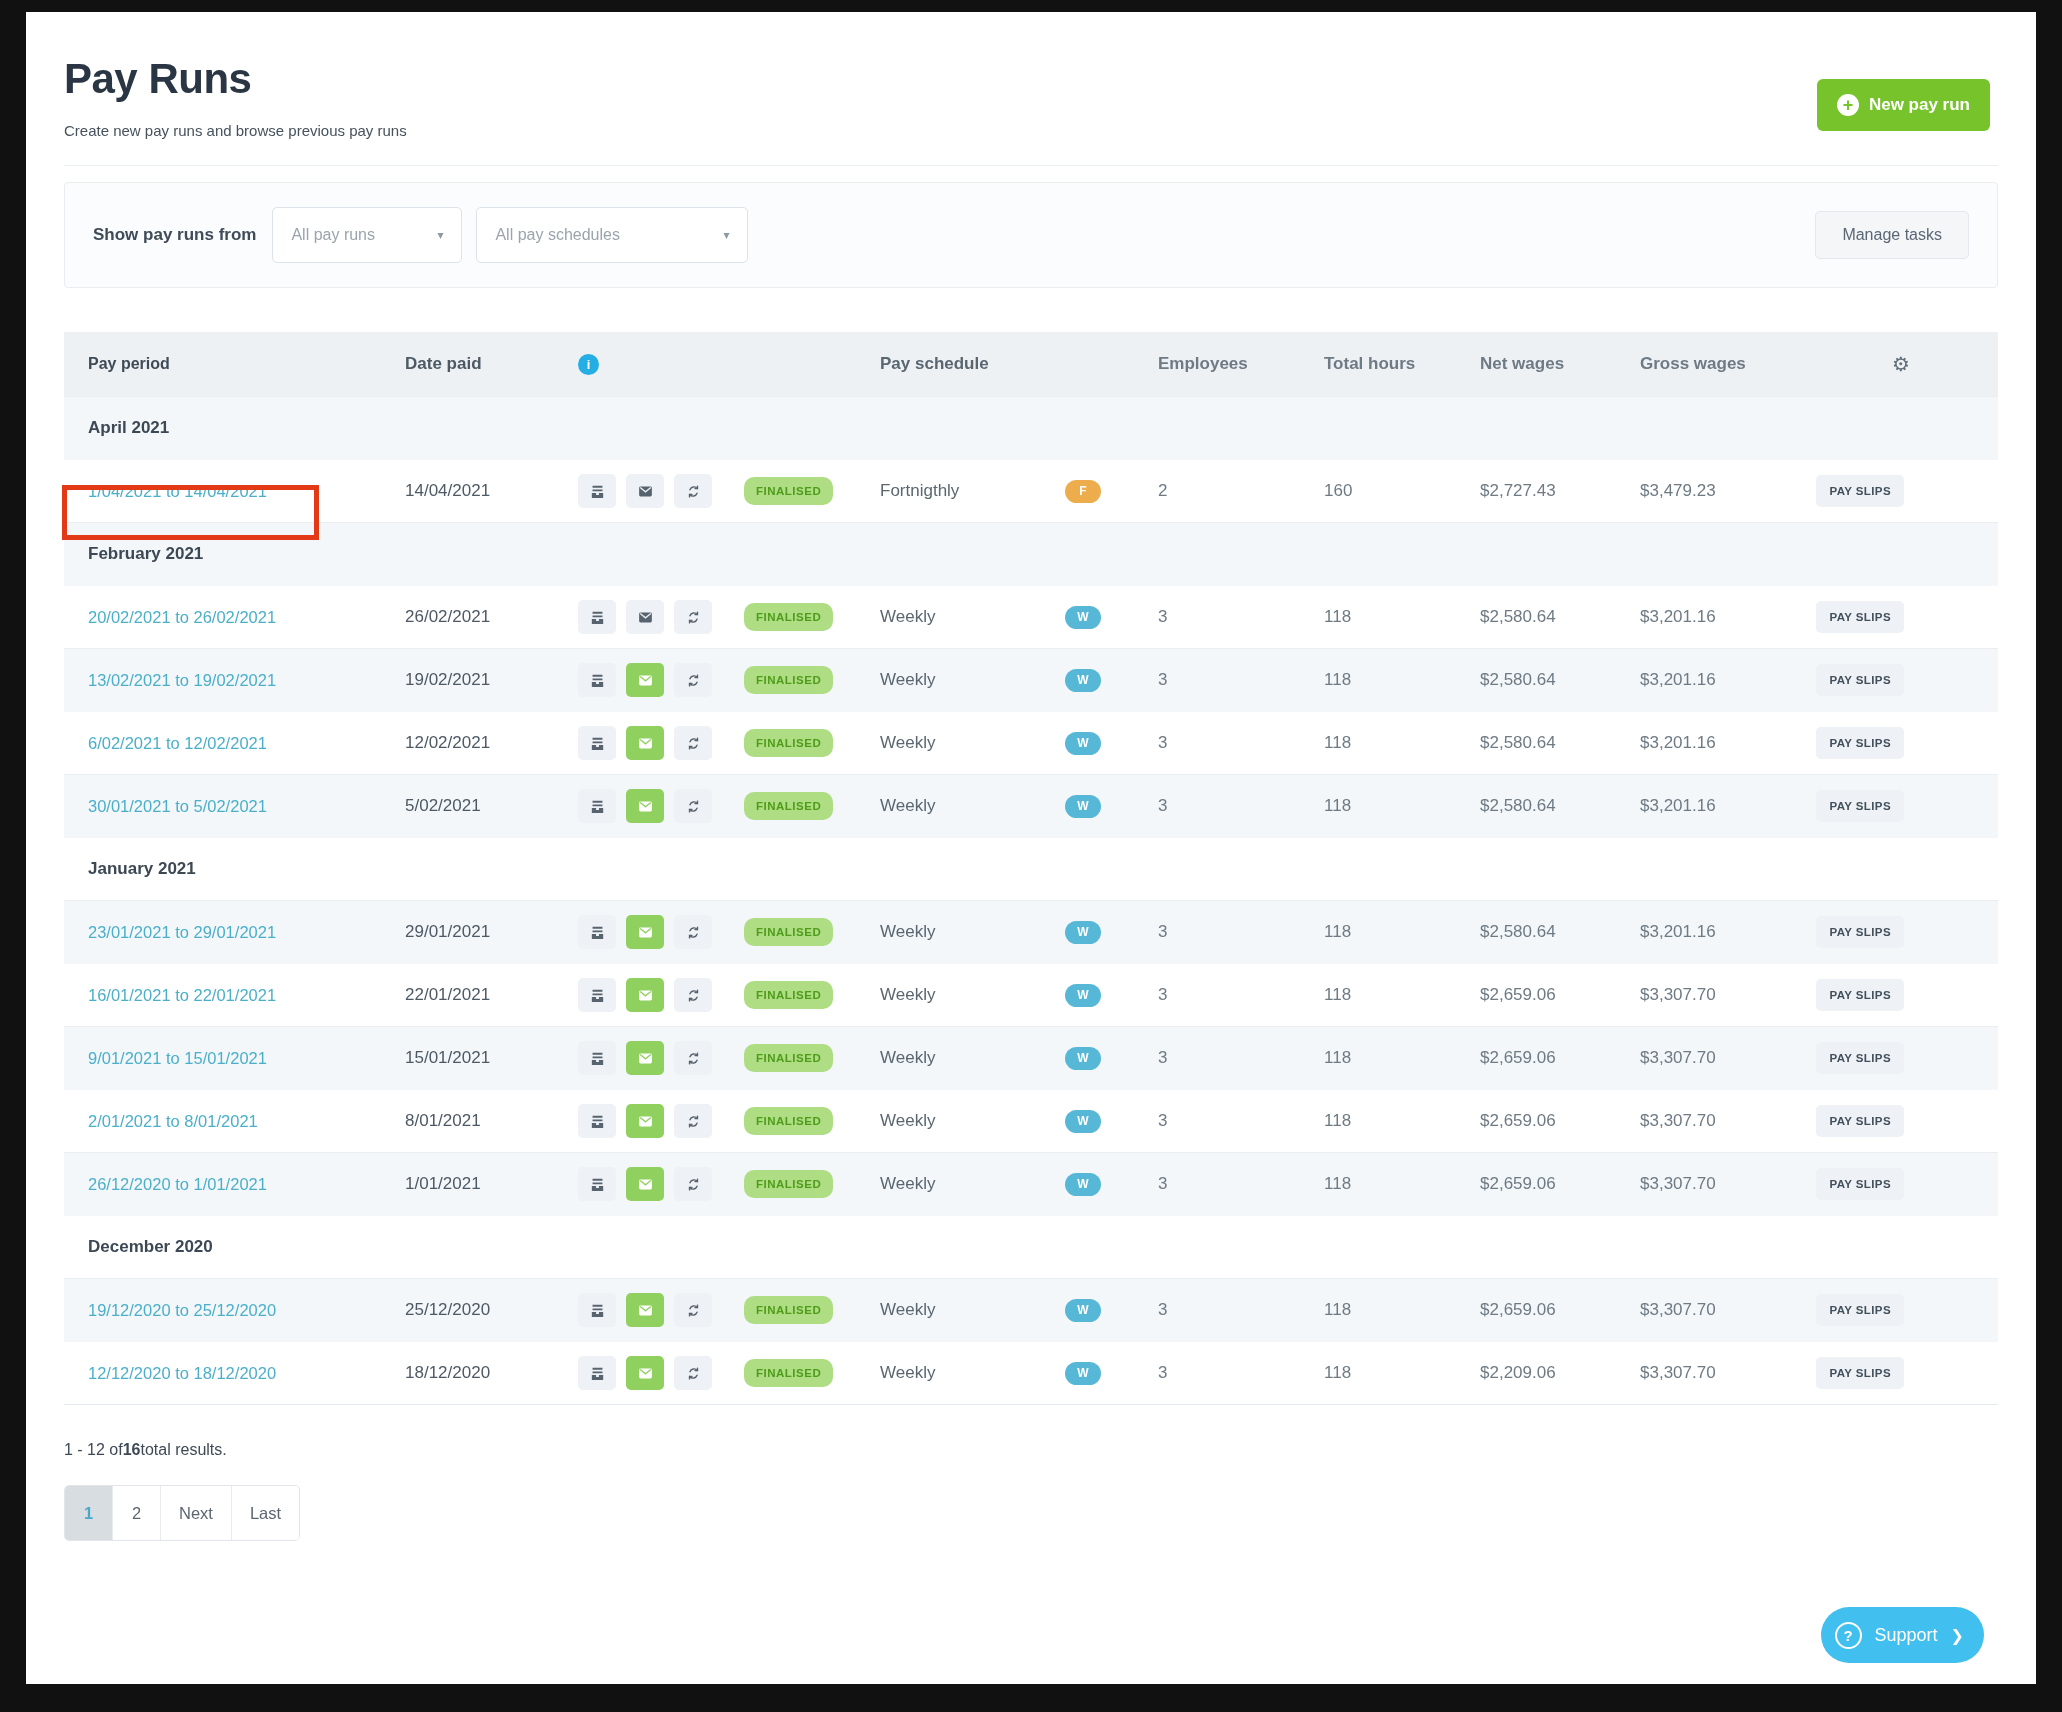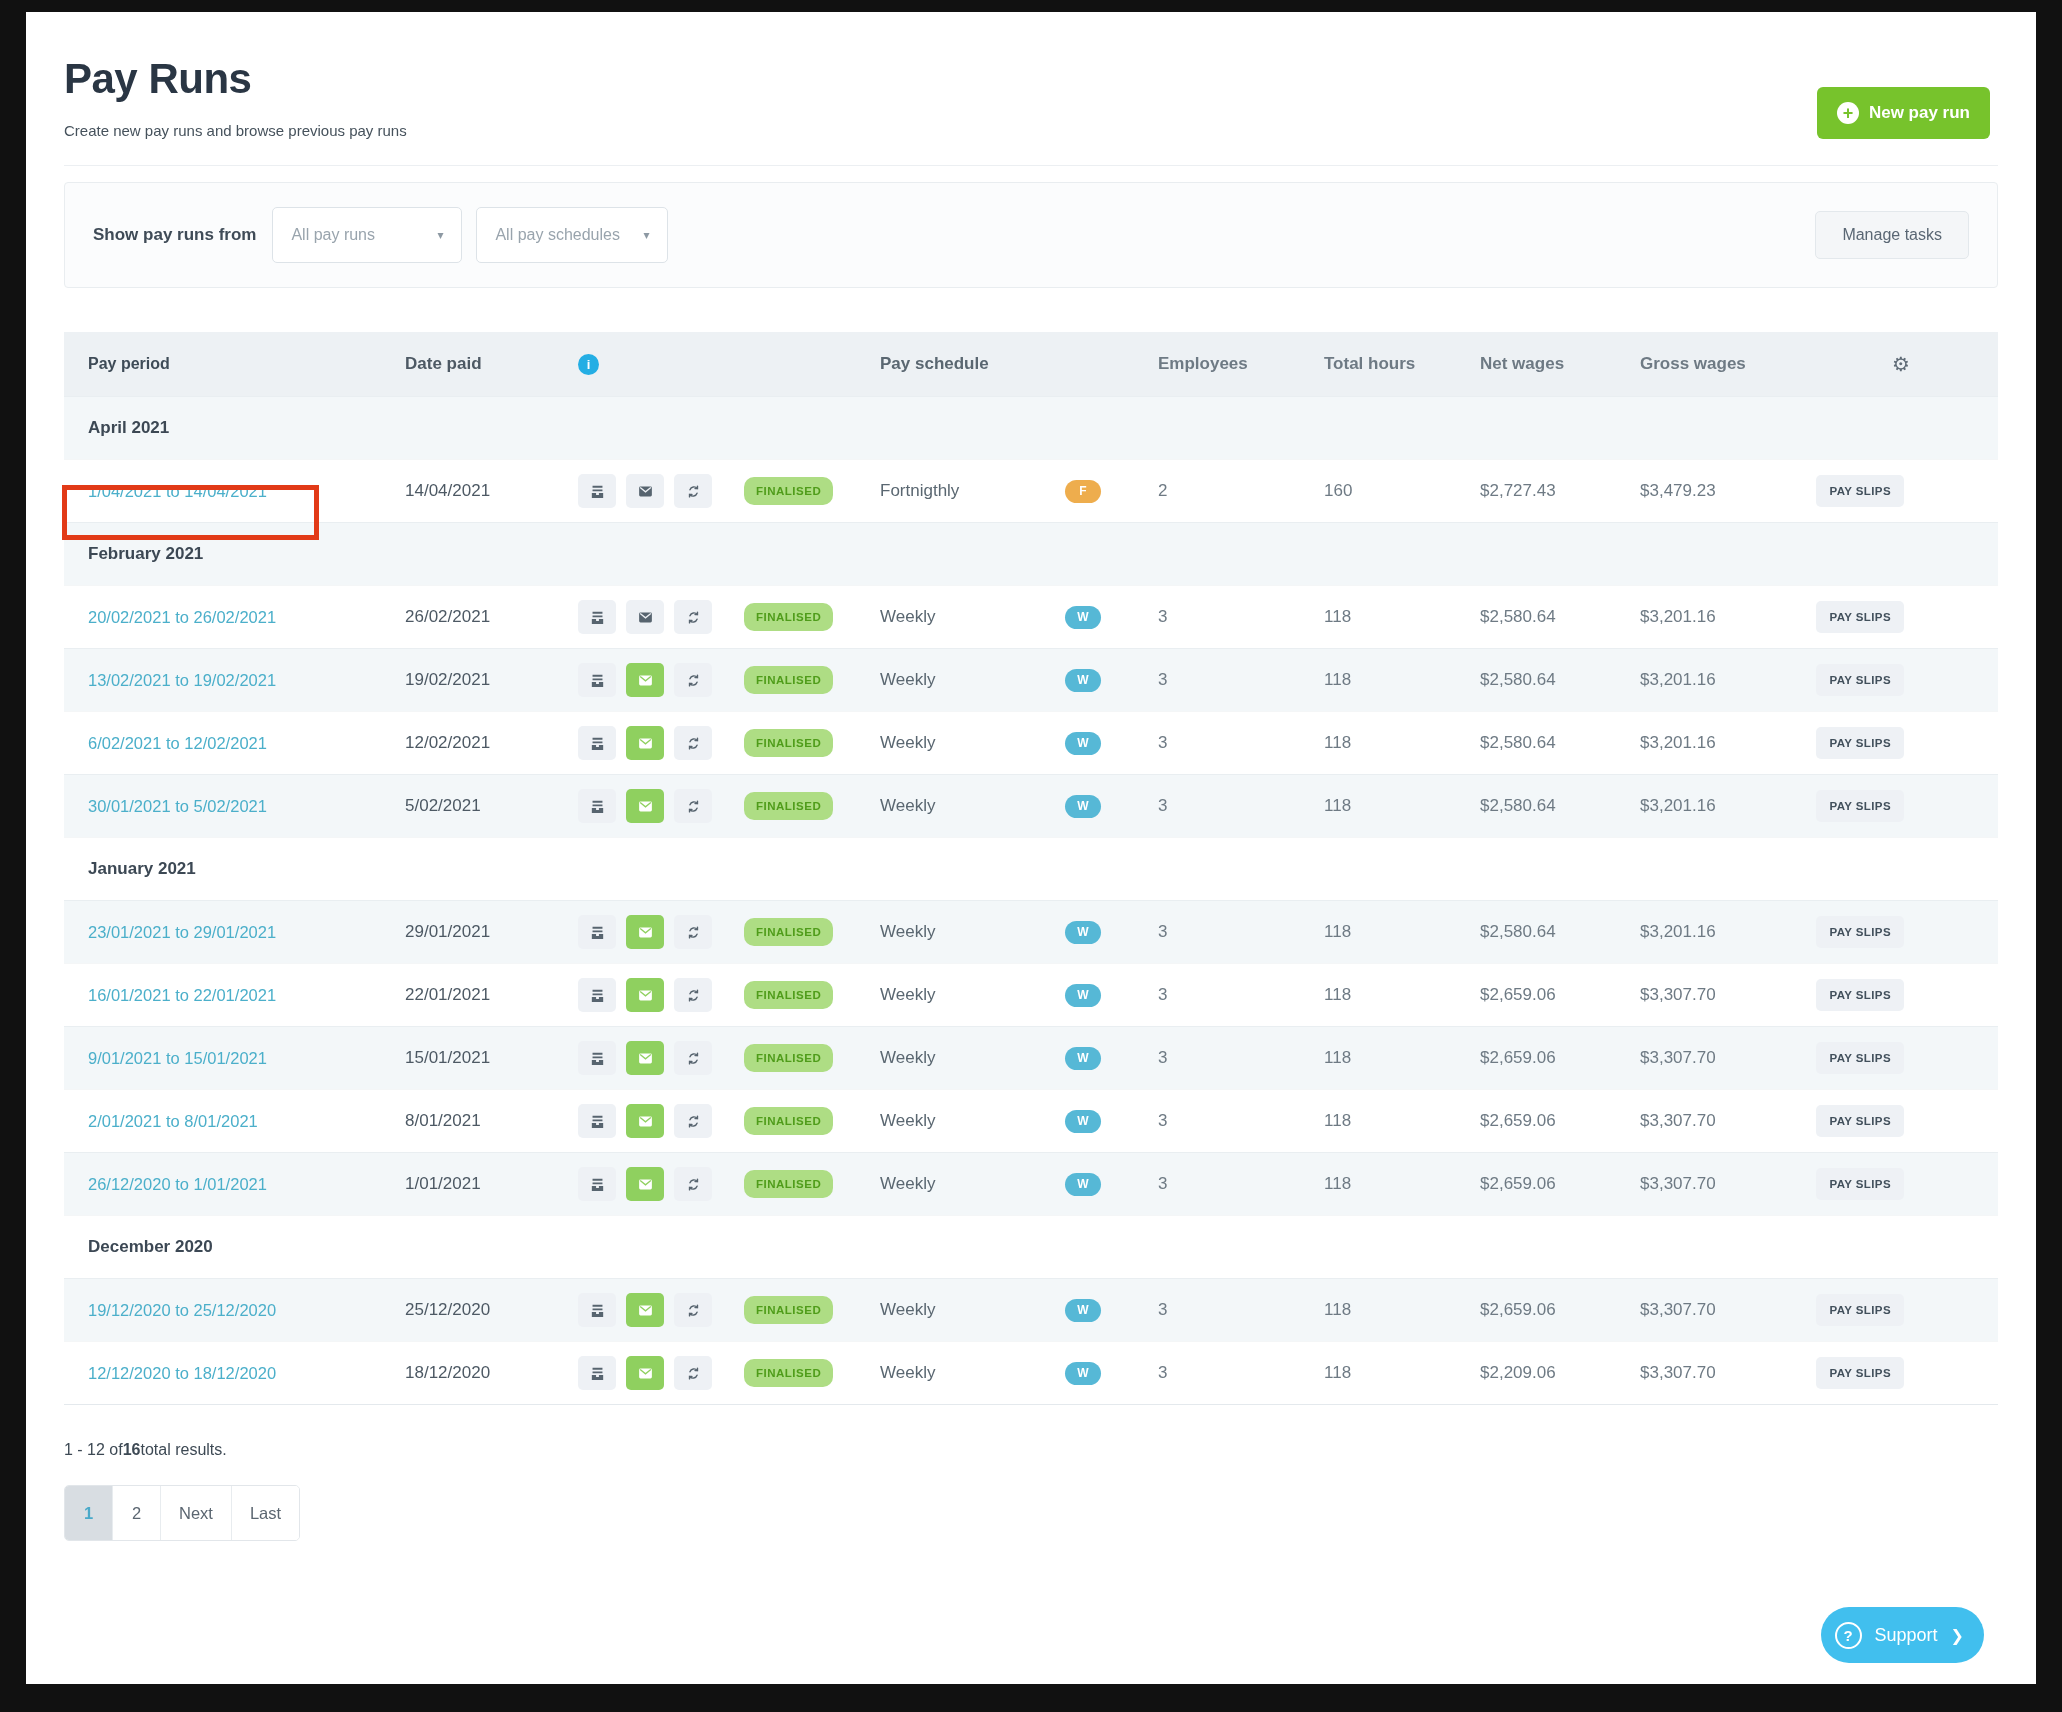--- a/index.html
+++ b/index.html
@@ -1,38 +1,38 @@
 <!DOCTYPE html>
 <html><head>
 <meta charset="utf-8">
 <style>
   html,body{margin:0;padding:0;width:2062px;height:1712px;background:#111;overflow:hidden;
     font-family:"Liberation Sans","DejaVu Sans",sans-serif;}
   .page{position:absolute;left:26px;right:26px;top:12px;bottom:28px;background:#ffffff;overflow:hidden;}
   .content{padding:0 38px;}
 
   
-  .topbar{display:flex;justify-content:space-between;align-items:flex-end;padding-top:46px;}
+  .topbar{display:flex;justify-content:space-between;align-items:center;padding-top:46px;}
   .page-title{font-size:42px;font-weight:bold;color:#2a3644;letter-spacing:-0.5px;line-height:1;}
   .page-subtitle{font-size:15px;color:#46525c;margin-top:22px;}
   .new-payrun-btn{display:flex;align-items:center;height:52px;padding:0 20px;border:none;border-radius:6px;
     background:#77c32c;color:#fff;font-size:17px;font-weight:bold;cursor:pointer;margin-top:12px;margin-right:8px;
     font-family:inherit;}
   .plus-circle{width:22px;height:22px;border-radius:50%;background:#fff;color:#77c32c;font-size:18px;font-weight:bold;
     line-height:22px;text-align:center;margin-right:10px;}
   .divider{height:1px;background:#eceff2;margin-top:26px;}
 
   
   .filter-box{margin-top:16px;height:104px;border:1px solid #e9edf0;background:#fbfcfd;border-radius:4px;
     display:flex;align-items:center;padding:0 28px;}
   .filter-label{font-size:17px;font-weight:bold;color:#3f4b57;margin-right:16px;text-align:center;}
   .select{height:56px;border:1px solid #dde3e8;border-radius:5px;background:#fff;display:flex;align-items:center;
     justify-content:space-between;padding:0 18px;color:#99a4ad;font-size:16px;cursor:pointer;box-sizing:border-box;}
   .select.w1{width:190px;margin-right:14px;}
-  .select.w2{width:192px;}
+  .select.w2{width:272px;}
   .caret{font-size:12px;color:#8d99a3;margin-left:12px;}
   .manage-tasks{margin-left:auto;height:48px;padding:0 26px;background:#f4f6f8;border:1px solid #e3e8ec;border-radius:5px;
     color:#5a6774;font-size:16px;cursor:pointer;font-family:inherit;}
 
   
   .table{margin-top:30px;border-bottom:1px solid #e4e9ed;}
   .grid{display:grid;grid-template-columns:341px 173px 156px 146px 180px 86px 174px 160px 160px 160px 140px;align-items:center;}
   .table-header{height:64px;background:#edf1f4;font-size:16px;font-weight:bold;color:#3e4b57;margin-top:44px;}
   .cell{box-sizing:border-box;}
   .c-period{padding-left:24px;position:relative;}

